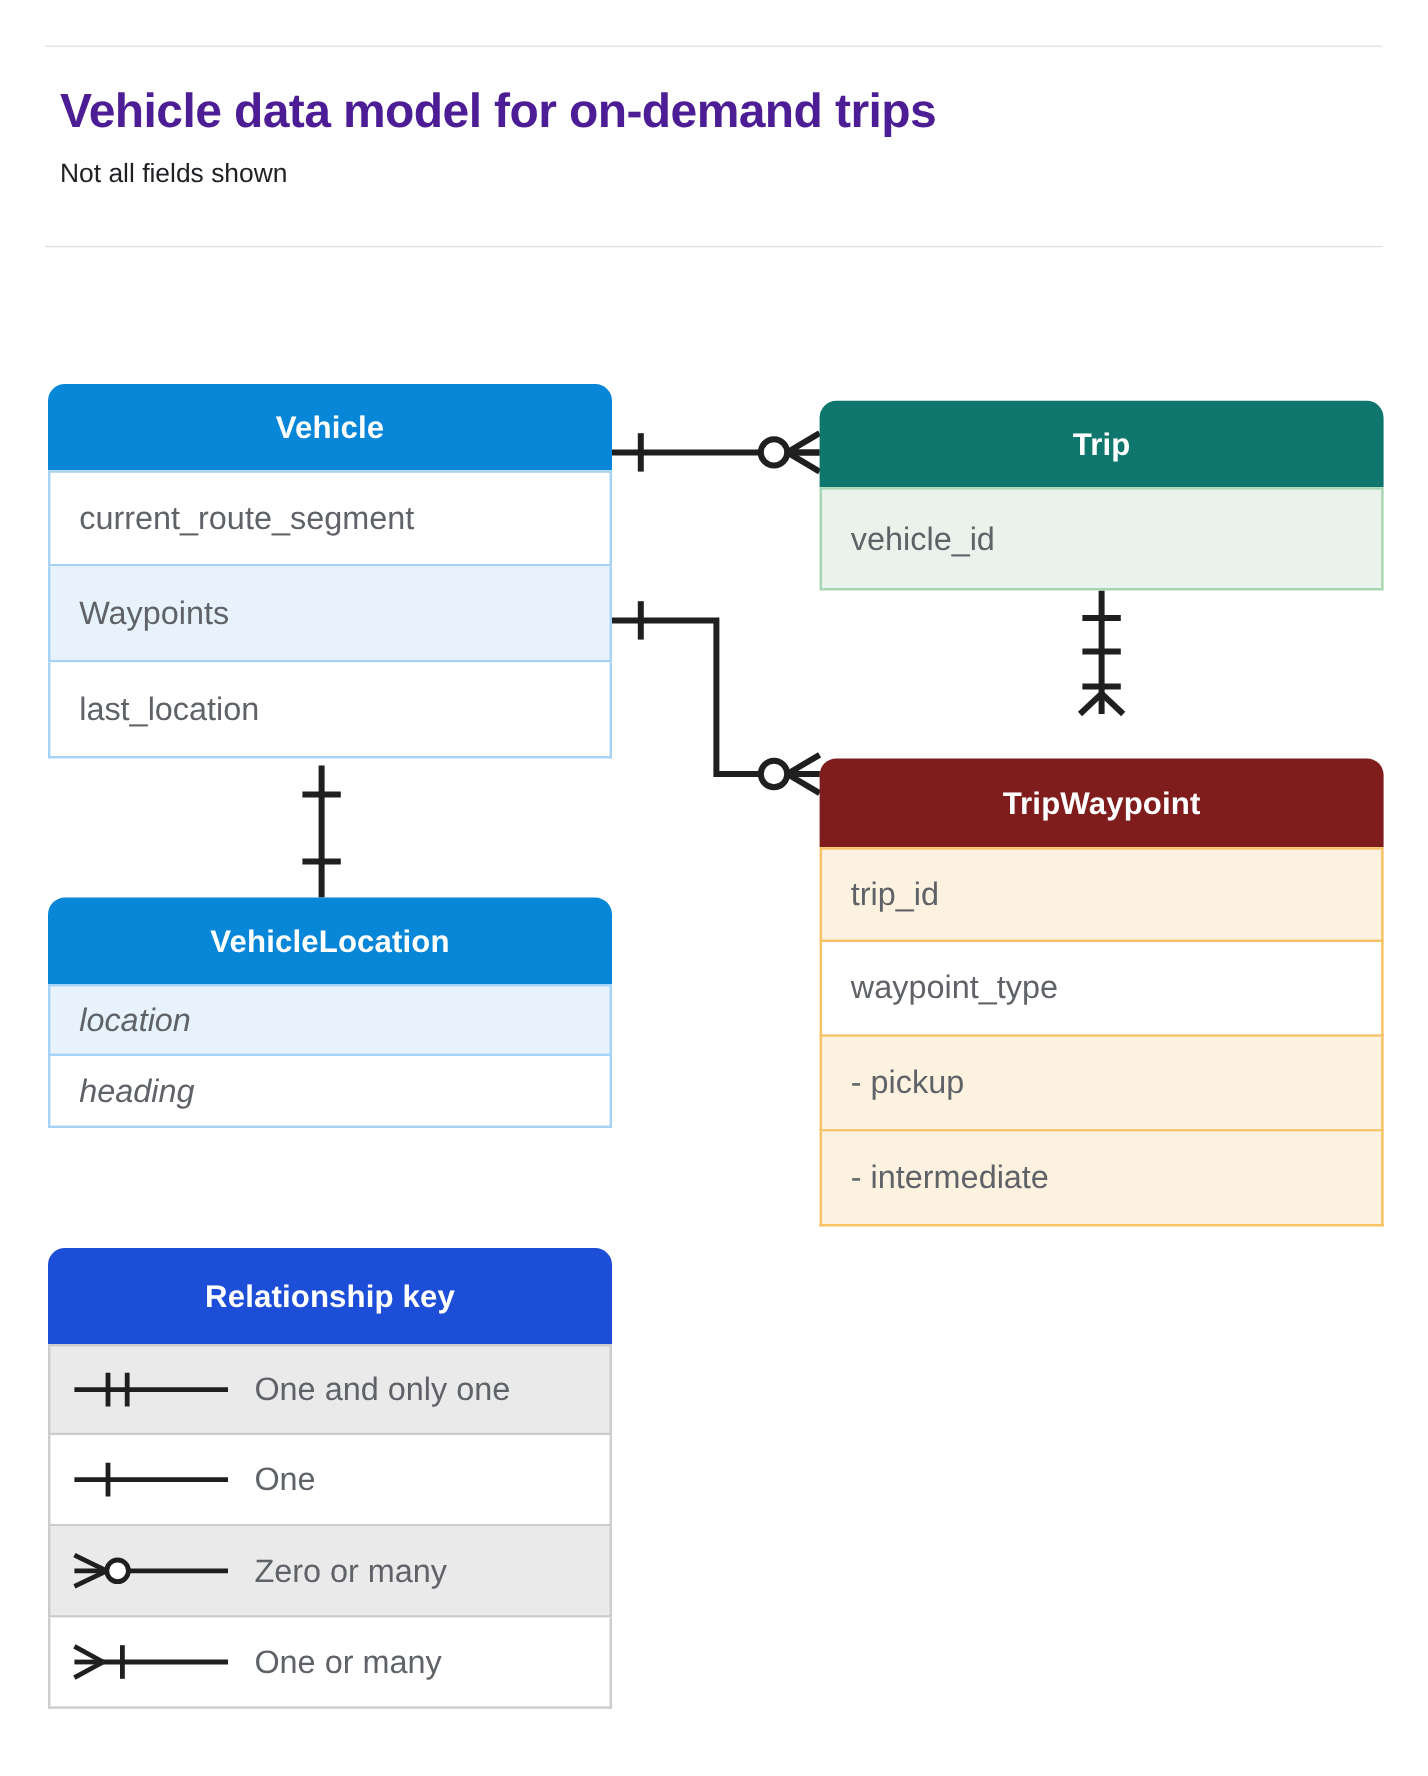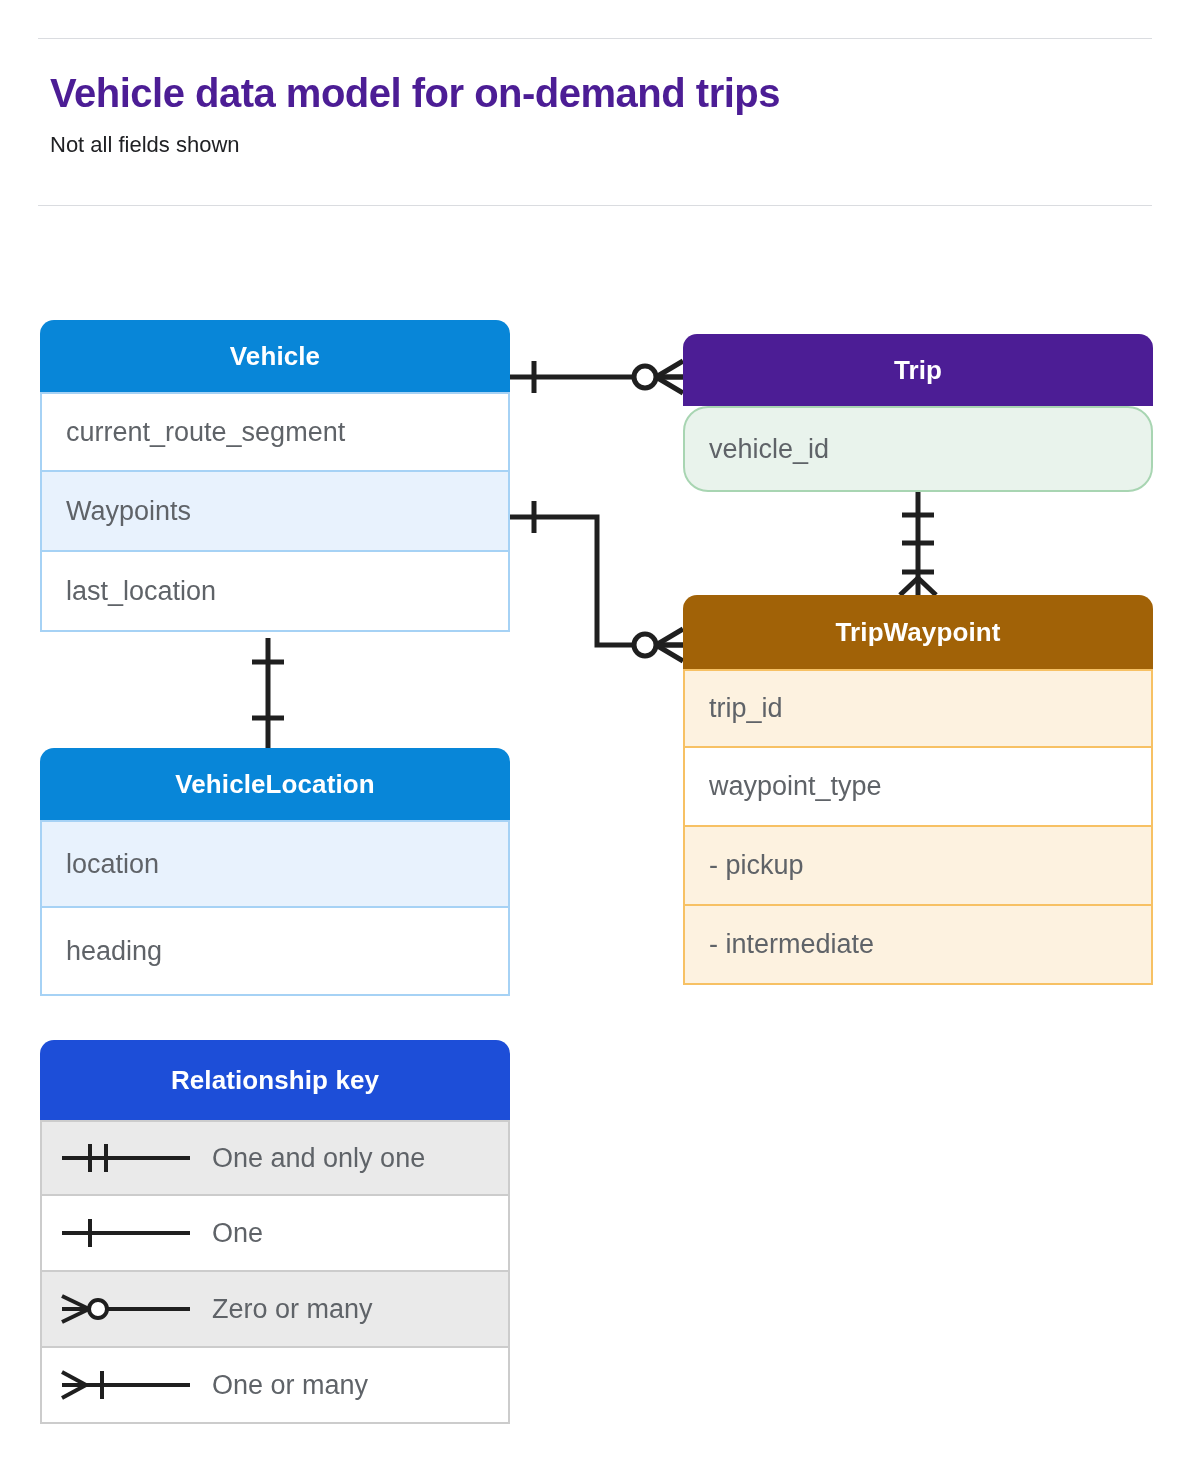--- a/index.html
+++ b/index.html
@@ -73,44 +73,44 @@
     border-width: 0 2px 2px 2px;
   }
   .entity-row.first { border-top-width: 2px; }
 
   
   .e-blue .entity-header { background: #0886d8; }
   .e-blue .entity-row { border-color: #a6d2f5; background: #ffffff; }
   .e-blue .entity-row.tint { background: #e8f2fd; }
 
   
-  .e-green .entity-header { background: #4c1d95; }
+  .e-green .entity-header { background: #0f766e; }
   .e-green .entity-row { border-color: #a8d5b2; background: #ffffff; }
   .e-green .entity-row.tint { background: #e9f3ec; }
 
   
-  .e-orange .entity-header { background: #a16207; }
+  .e-orange .entity-header { background: #7f1d1d; margin-top: 37px; }
   .e-orange .entity-row { border-color: #f7c164; background: #ffffff; }
   .e-orange .entity-row.tint { background: #fdf2e0; }
 
   
   .e-gray .entity-header { background: #1d4ed8; }
 
   
   #entity-vehicle        { left: 40px;  top: 320px; width: 470px; }
   #entity-vehicle .entity-header { height: 72px; text-align: center; }
   #entity-vehicle .entity-row    { height: 80px; }
 
   #entity-vehiclelocation        { left: 40px;  top: 748px; width: 470px; border-radius: 23px; }
   #entity-vehiclelocation .entity-header { height: 72px; }
-  #entity-vehiclelocation .entity-row    { height: 88px; }
+  #entity-vehiclelocation .entity-row    { height: 60px; font-style: italic; }
 
   #entity-trip           { left: 683px; top: 334px; width: 470px; }
   #entity-trip .entity-header { height: 72px; }
-  #entity-trip .entity-row    { height: 86px; border-radius: 25px; }
+  #entity-trip .entity-row    { height: 86px; }
 
   #entity-tripwaypoint   { left: 683px; top: 595px; width: 470px; }
   #entity-tripwaypoint .entity-header { height: 74px; }
   #entity-tripwaypoint .entity-row    { height: 79px; }
 
   #entity-legend         { left: 40px;  top: 1040px; width: 470px; }
   #entity-legend .entity-header { height: 80px; font-size: 26px; }
   #entity-legend .legend-row {
     box-sizing: border-box;
     height: 76px;

